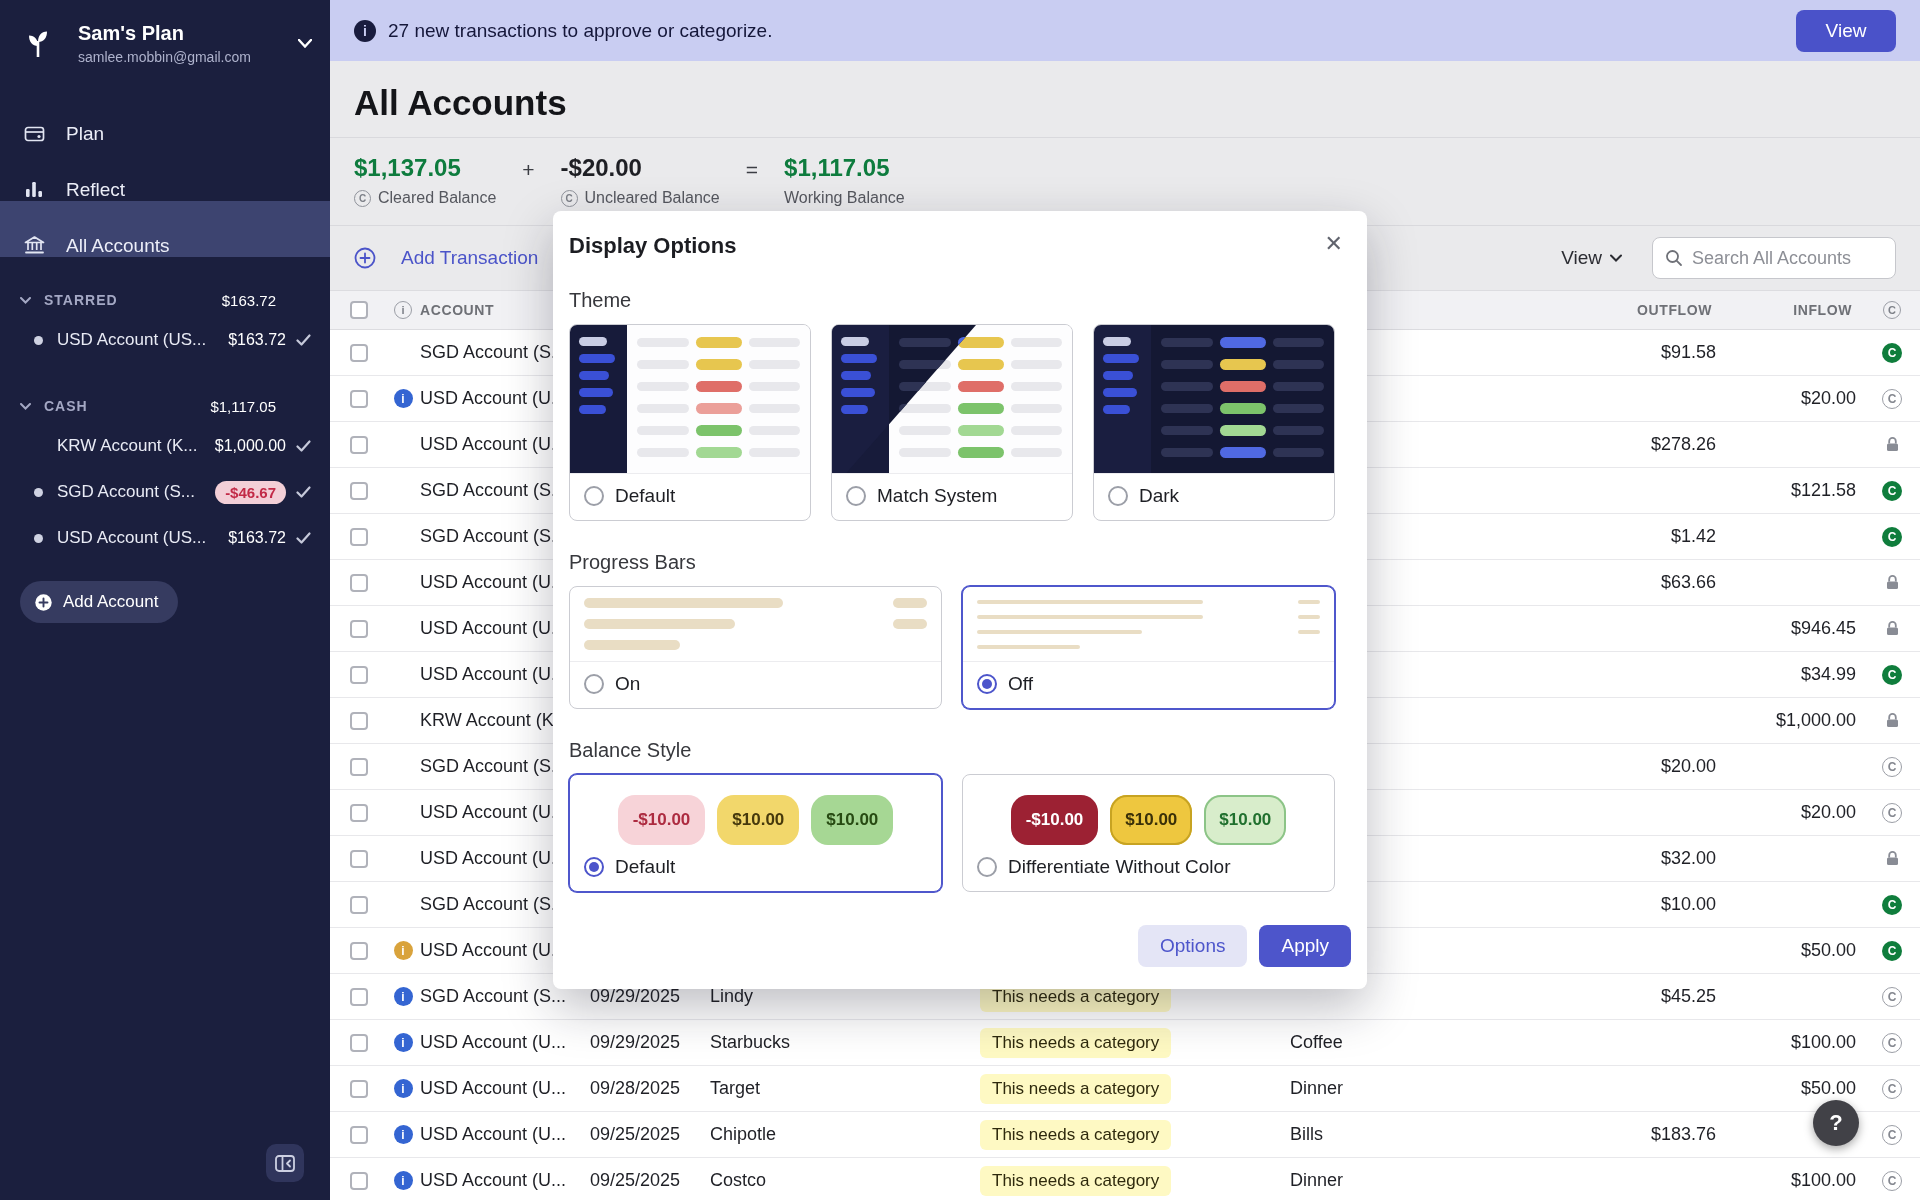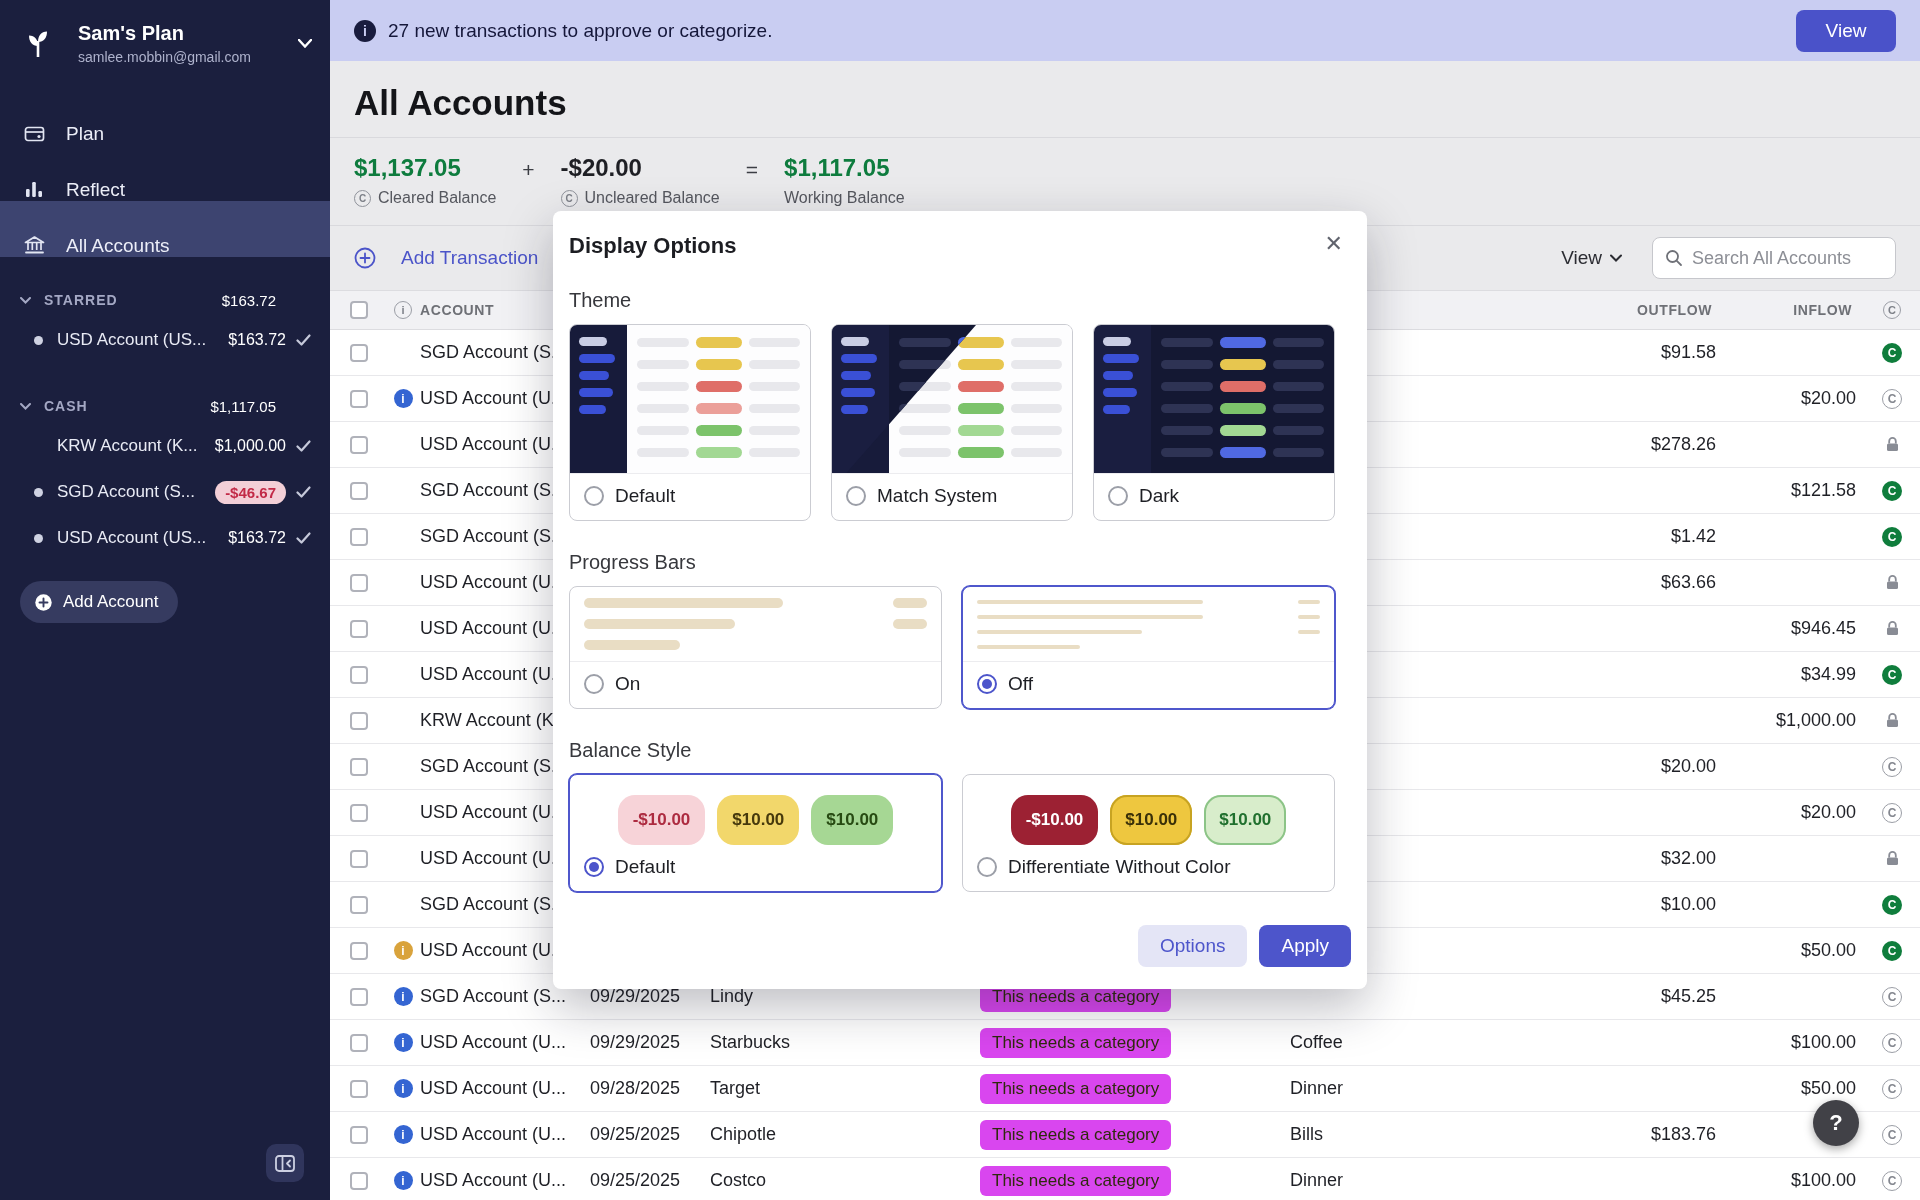--- a/index.html
+++ b/index.html
@@ -66,21 +66,21 @@
   .th { font-size:14px; font-weight:700; letter-spacing:.6px; color:#6e7076; }
   .num { text-align:right; padding-right:12px; }
   .col-cb { padding-left:20px; }
   .cb { display:block; width:18px; height:18px; border:2px solid #b0b2ba; border-radius:4px; background:#fff; cursor:pointer; }
   .hicon { width:18px; height:18px; border:1.5px solid #9b9ea6; border-radius:50%; font-size:11px; font-weight:700; color:#7d8088; display:flex; align-items:center; justify-content:center; margin:0 auto; }
   .trow-line { height:46px; background:#fff; border-bottom:1px solid #e8e8eb; }
   .cell { font-size:18px; color:#1f2026; white-space:nowrap; overflow:hidden; text-overflow:ellipsis; padding-right:8px; }
   .rinfo { width:19px; height:19px; border-radius:50%; color:#fff; font-size:12px; font-weight:700; font-style:normal; display:flex; align-items:center; justify-content:center; margin:0 auto; cursor:pointer; }
   .rinfo.blue { background:#3465d2; }
   .rinfo.yellow { background:#d9a33c; }
-  .badge { display:inline-block; background:#d946ef; color:#2f2a0d; font-size:17px; padding:5px 12px; border-radius:6px; cursor:pointer; white-space:nowrap; }
+  .badge { display:inline-block; background:#fef9c3; color:#2f2a0d; font-size:17px; padding:5px 12px; border-radius:6px; cursor:pointer; white-space:nowrap; }
   .status { width:20px; height:20px; border-radius:50%; font-size:12px; font-weight:700; display:flex; align-items:center; justify-content:center; margin:0 auto; cursor:pointer; }
   .status.green { background:#0f7d3c; color:#fff; }
   .status.gray { border:1.5px solid #9b9ea6; color:#84878f; background:#fff; }
   .status.lock { border:none; background:transparent; }
 
   
   .help-btn { position:absolute; right:61px; bottom:54px; width:46px; height:46px; border-radius:50%; background:#414147; color:#fff; font-size:22px; font-weight:700; display:flex; align-items:center; justify-content:center; box-shadow:0 3px 10px rgba(0,0,0,.35); cursor:pointer; z-index:20; }
 
   
   .modal { position:absolute; left:553px; top:211px; width:814px; height:778px; background:#fff; border-radius:8px; box-shadow:0 18px 50px rgba(20,20,40,.28); z-index:30; padding:22px 16px; display:flex; flex-direction:column; }

